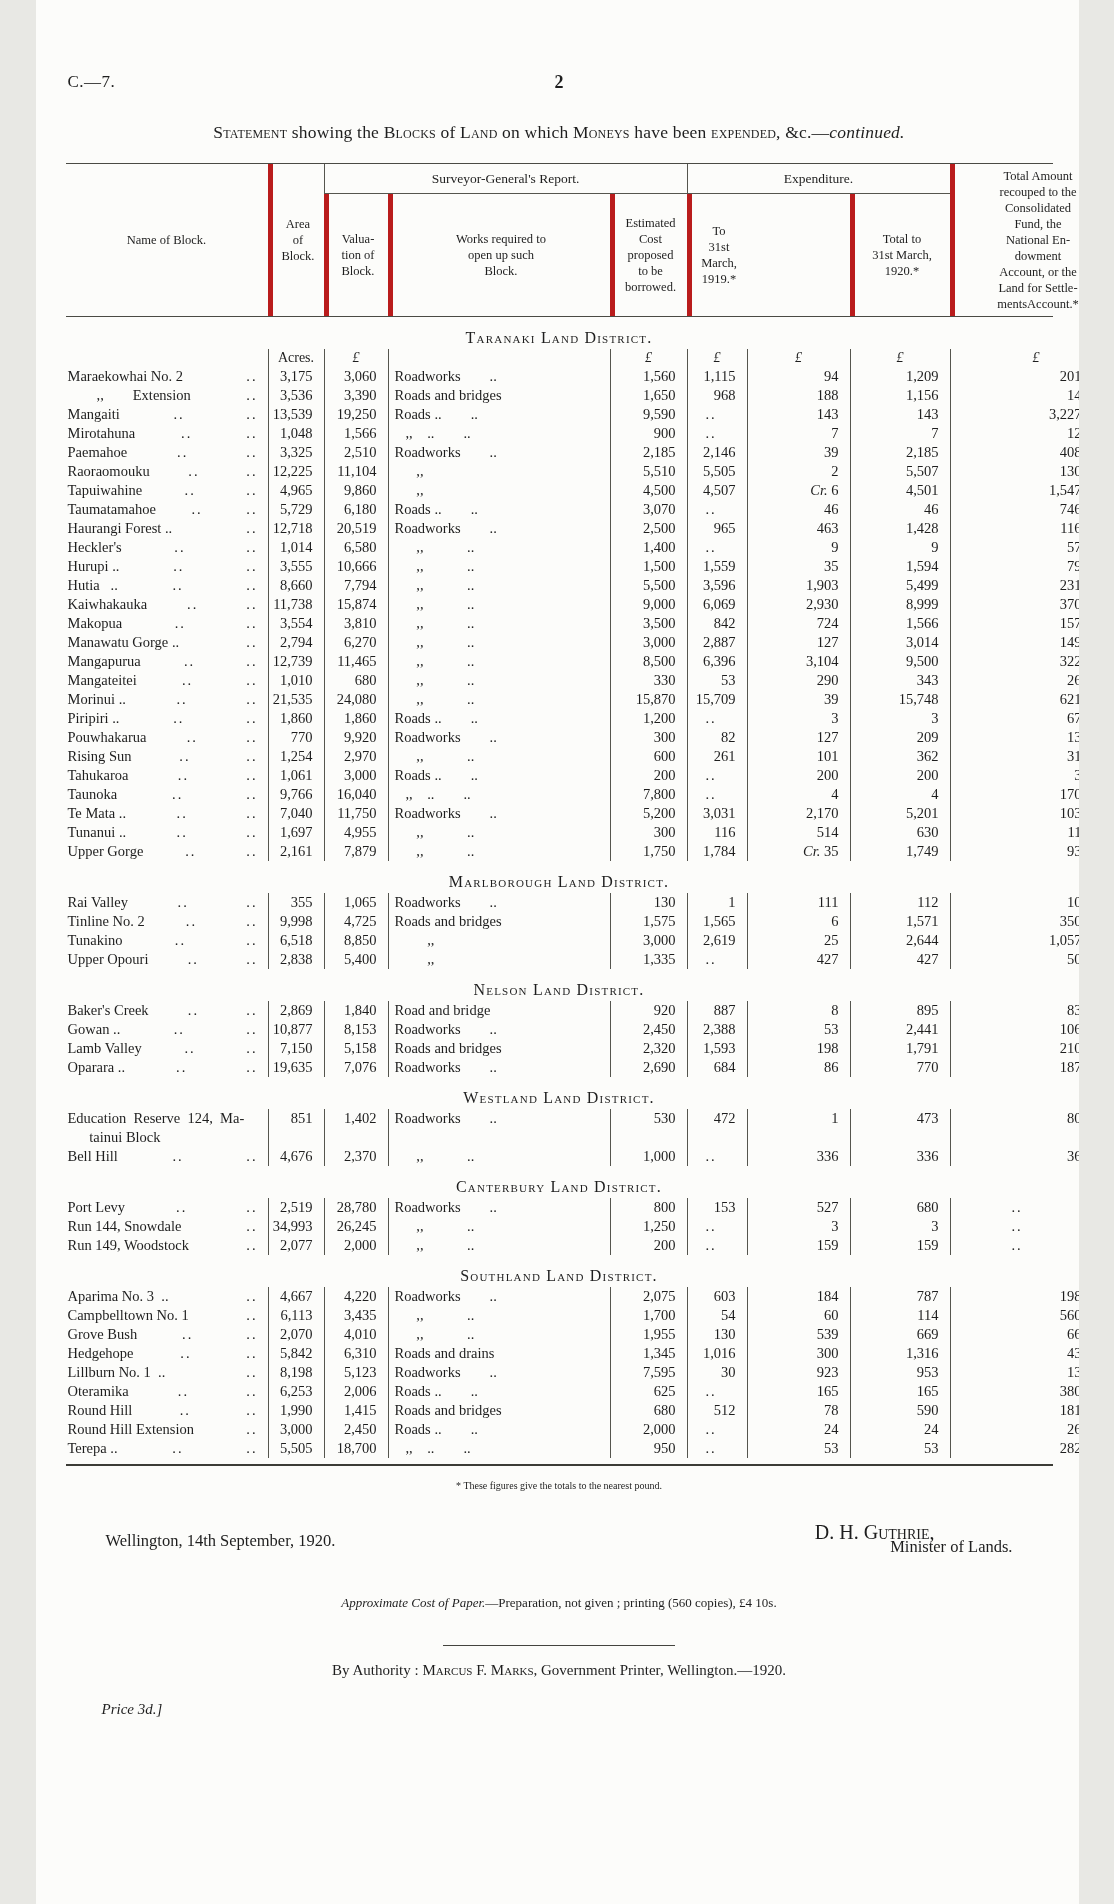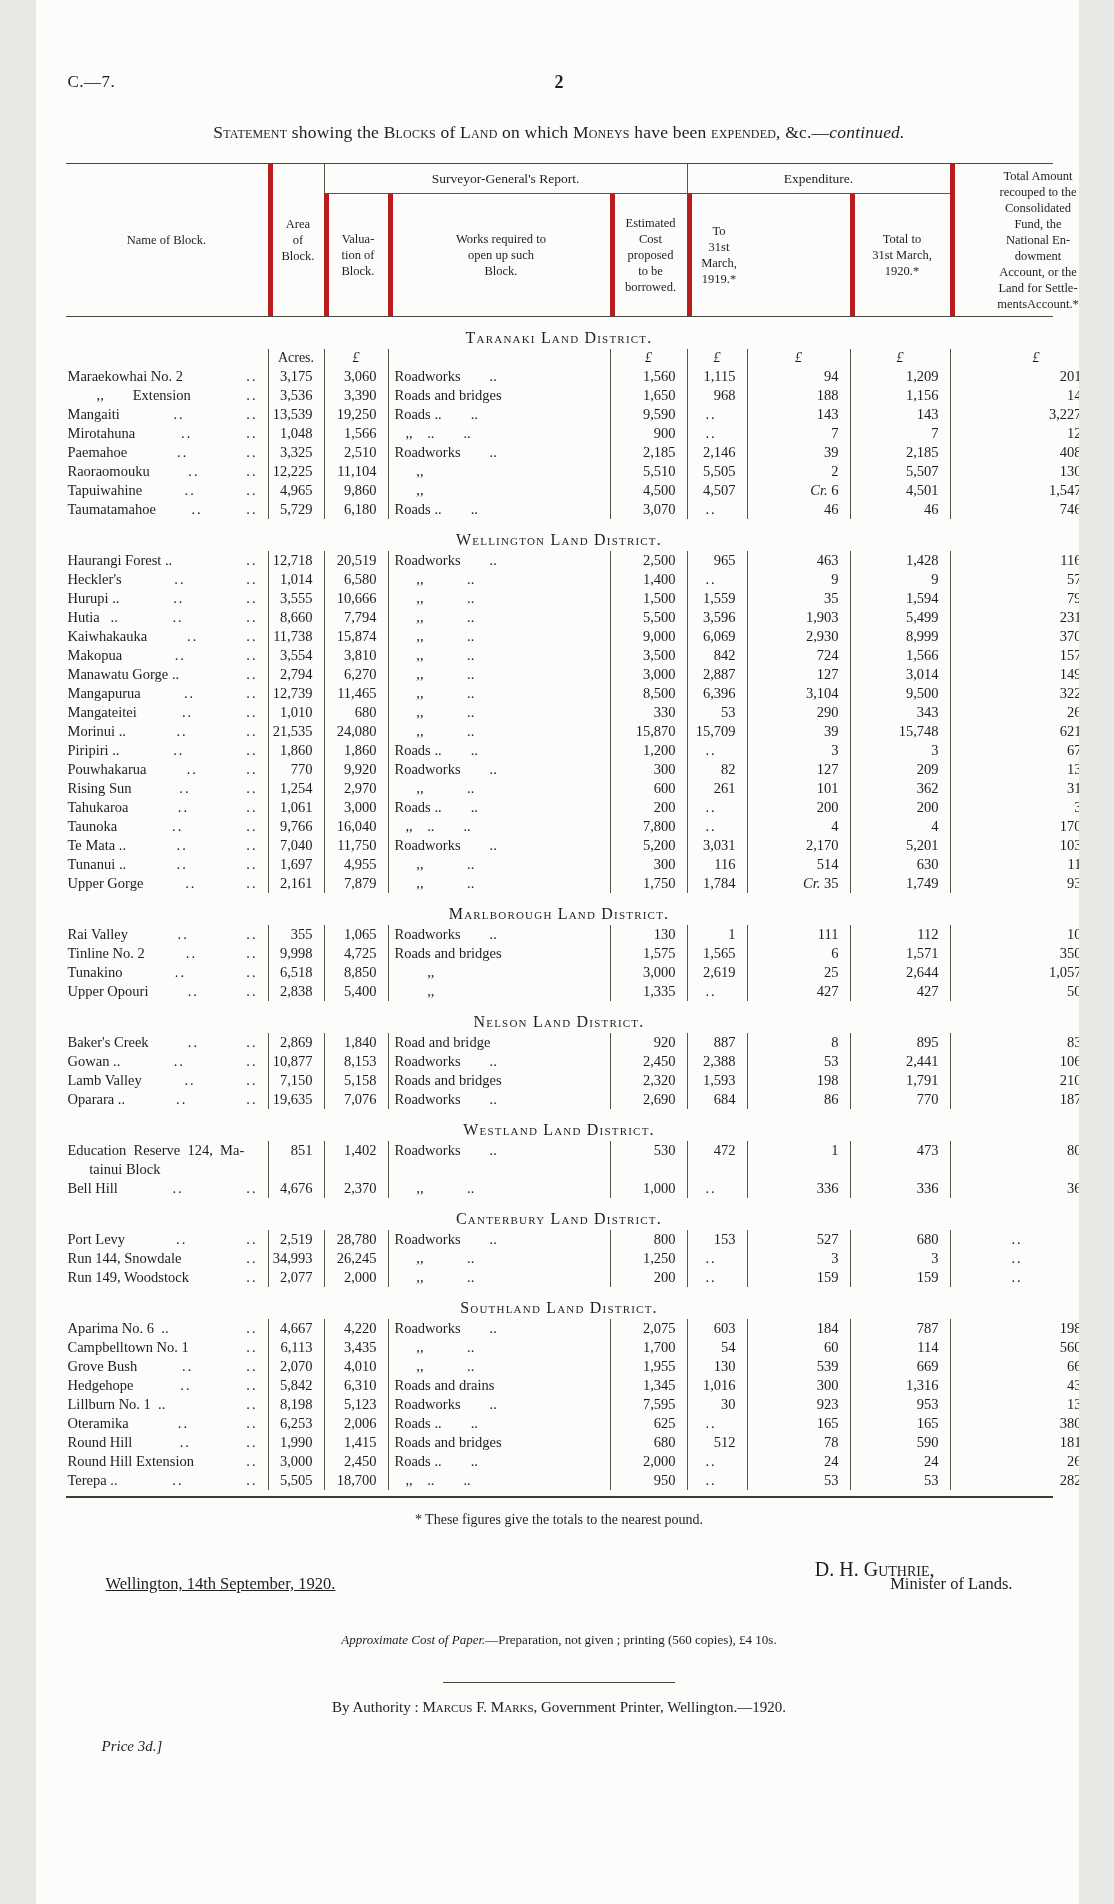--- a/index.html
+++ b/index.html
@@ -38,24 +38,24 @@
   .c-works{white-space:pre;padding-left:6px;overflow:hidden;}
   .c-num{text-align:right;padding-right:11px;font-variant-numeric:tabular-nums;}
   .c-num.blank{text-align:center;padding-right:14px;letter-spacing:2px;}
   .c-rec{padding-right:40px;}
   .c-rec.blank{padding-right:40px;}
   .units{font-size:14px;line-height:18px;}
   .u-acres{text-align:center;}
   .u-p{text-align:center;font-style:italic;}
   .tbl-bottom{border-top:2px solid #3c3c36;margin-top:6px;height:2px;}
 
-  .footnote{text-align:center;font-size:14px;margin-top:12px;}
+  .footnote{text-align:center;font-size:10px;margin-top:12px;}
   .sigrow{position:relative;height:64px;margin-top:14px;font-size:16.5px;}
   .signame{position:absolute;right:118px;top:16px;font-size:20px;}
-  .dateline{position:absolute;left:40px;top:32px;text-decoration:underline;}
+  .dateline{position:absolute;left:40px;top:26px;}
   .sigtitle{position:absolute;right:40px;top:32px;}
   .costline{text-align:center;font-size:13px;margin-top:26px;}
   .shortrule{width:232px;margin:34px auto 0 auto;border-top:1.5px solid #44443e;height:0;}
   .authority{text-align:center;font-size:15px;margin-top:16px;}
   .price{font-style:italic;font-size:15px;margin-top:22px;margin-left:36px;}
 </style>
 </head>
 <body>
 
 <div class="page">
@@ -229,21 +229,20 @@
           </div>
           <div class="cell c-num">5,729</div>
           <div class="cell c-num">6,180</div>
           <div class="cell c-works">Roads ..        ..</div>
           <div class="cell c-num">3,070</div>
           <div class="cell c-num blank">..</div>
           <div class="cell c-num">46</div>
           <div class="cell c-num">46</div>
           <div class="cell c-num c-rec">746</div>
         </div>
-        <div class="dh">Wellington Land District.</div>
         <div class="grid trow">
           <div class="cell nb c-name">
             <span class="nm">Haurangi Forest ..</span>
             <span class="ld">..</span>
           </div>
           <div class="cell c-num">12,718</div>
           <div class="cell c-num">20,519</div>
           <div class="cell c-works">Roadworks        ..</div>
           <div class="cell c-num">2,500</div>
           <div class="cell c-num">965</div>
@@ -697,21 +696,21 @@
           <div class="cell c-works">      ,,            ..</div>
           <div class="cell c-num">200</div>
           <div class="cell c-num blank">..</div>
           <div class="cell c-num">159</div>
           <div class="cell c-num">159</div>
           <div class="cell c-num c-rec blank">..</div>
         </div>
         <div class="dh">Southland Land District.</div>
         <div class="grid trow">
           <div class="cell nb c-name">
-            <span class="nm">Aparima No. 6  ..</span>
+            <span class="nm">Aparima No. 3  ..</span>
             <span class="ld">..</span>
           </div>
           <div class="cell c-num">4,667</div>
           <div class="cell c-num">4,220</div>
           <div class="cell c-works">Roadworks        ..</div>
           <div class="cell c-num">2,075</div>
           <div class="cell c-num">603</div>
           <div class="cell c-num">184</div>
           <div class="cell c-num">787</div>
           <div class="cell c-num c-rec">198</div>

